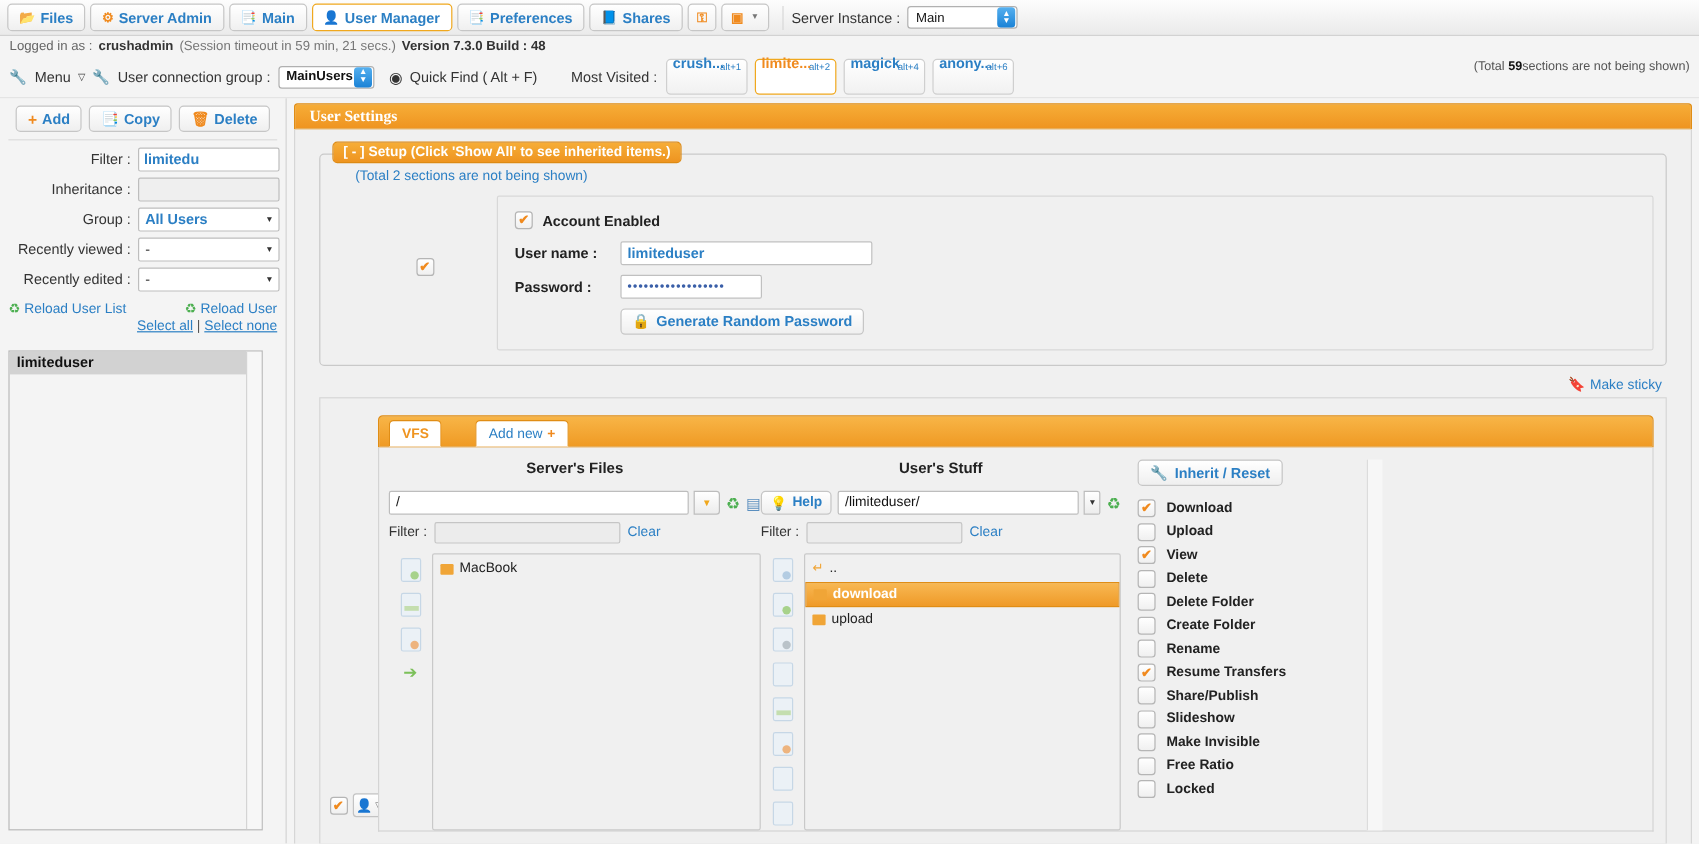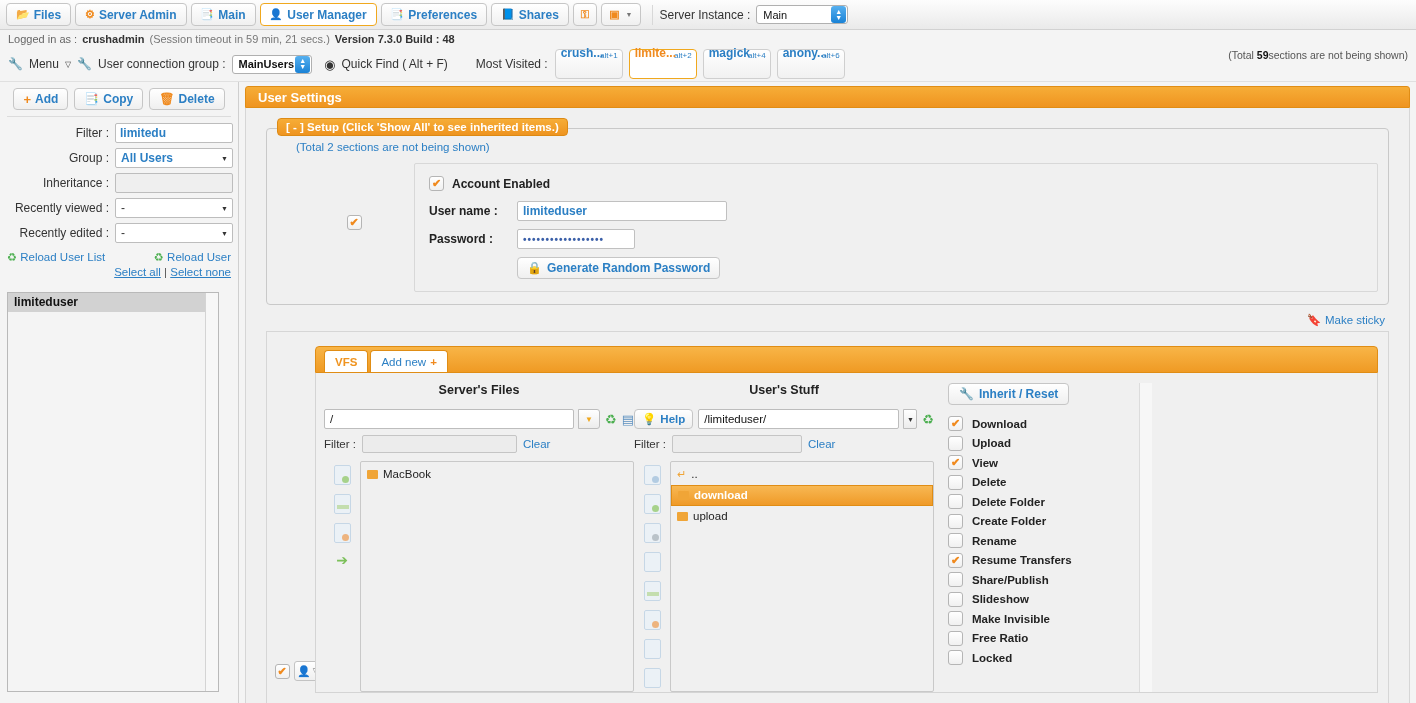--- a/index.html
+++ b/index.html
@@ -194,21 +194,21 @@
     position:absolute; right:0; top:0; width:13px; height:100%;
     background:#f7f7f7; border-left:1px solid #d4d4d4;
   }
 
   
   .content { flex:1; background:#f4f4f4; padding: 4px 6px 0 6px; position:relative; }
   .usersettings {
     height:22px; background:linear-gradient(#f6ad37,#ef9420);
     border:1px solid #e08d15; border-radius:3px 3px 0 0;
     color:#fff; font-weight:bold; font-size:13px;
-    display:flex; align-items:center; padding-left:12px;
+    display:flex; align-items:center; padding-left:12px;font-family:Liberation Serif, serif;
   }
   .panelbox {
     background:#f0f0f0; border:1px solid #d6d6d6; border-top:none;
     padding: 14px 10px 10px 10px;
   }
 
   
   .fs {
     border:1px solid #c9c9c9; border-radius:4px;
     margin: 6px 10px 0 10px; padding: 10px 10px 12px 27px;
@@ -273,21 +273,21 @@
     display:flex; align-items:flex-end; padding-left:8px;
   }
   .vtab {
     height:22px; padding:0 10px; margin-right:2px;
     background:#fff; border:1px solid #e08d15; border-bottom:none;
     border-radius:4px 4px 0 0;
     display:flex; align-items:center;
     font-size:11.5px; font-weight:bold; cursor:pointer;
   }
   .vtab.active { color:#ef9420; }
-  .vtab.new { color:#2b7fc4; font-weight:normal; }
+  .vtab.new { color:#2b7fc4; font-weight:normal;margin-left:26px; }
   .vtab.new .plus { color:#f08a1e; font-weight:bold; margin-left:4px; }
   .vfsbody { background:#f0f0f0; border:1px solid #d4d4d4; border-top:none; padding:10px 8px 0 8px; display:flex; }
 
   .colhead { text-align:center; font-weight:bold; font-size:12.5px; color:#222; margin-bottom:12px; }
   .colL { width:310px; }
   .colM { width:300px; }
   .colR { width:205px; padding-left:14px; }
 
   .pathrow { display:flex; align-items:center; gap:5px; margin-bottom:6px; }
   .pathbox {
@@ -474,29 +474,29 @@
             <span>Delete</span>
           </div>
         </div>
       <div class="hr"></div>
 
       <div class="frow">
         <span class="flbl">Filter :</span>
         <span class="finput">limitedu</span>
       </div>
       <div class="frow">
+        <span class="flbl">Inheritance :</span>
+        <span class="finput empty"></span>
+      </div>
+      <div class="frow">
         <span class="flbl">Group :</span>
         <span class="fselect">
           <span>All Users</span>
           <span class="ar">▼</span>
         </span>
-      </div>
-      <div class="frow">
-        <span class="flbl">Inheritance :</span>
-        <span class="finput empty"></span>
       </div>
       <div class="frow">
         <span class="flbl">Recently viewed :</span>
         <span class="fselect plain">
           <span>-</span>
           <span class="ar">▼</span>
         </span>
       </div>
       <div class="frow">
         <span class="flbl">Recently edited :</span>

